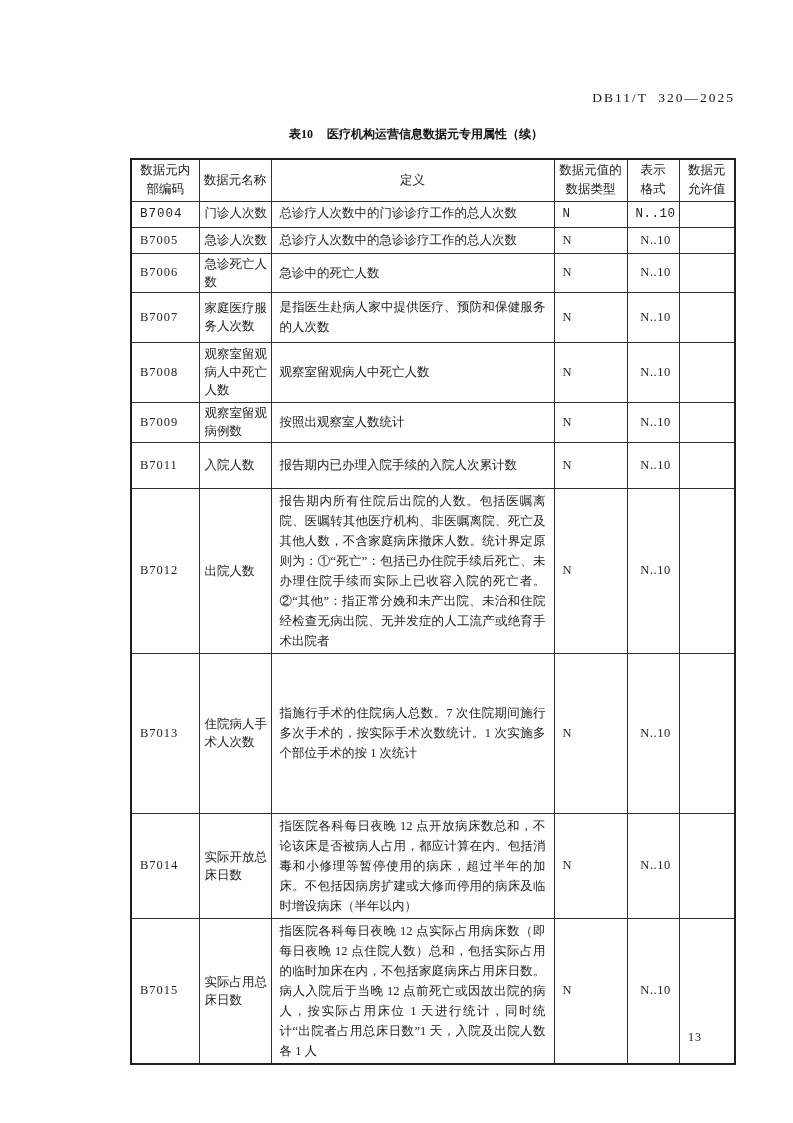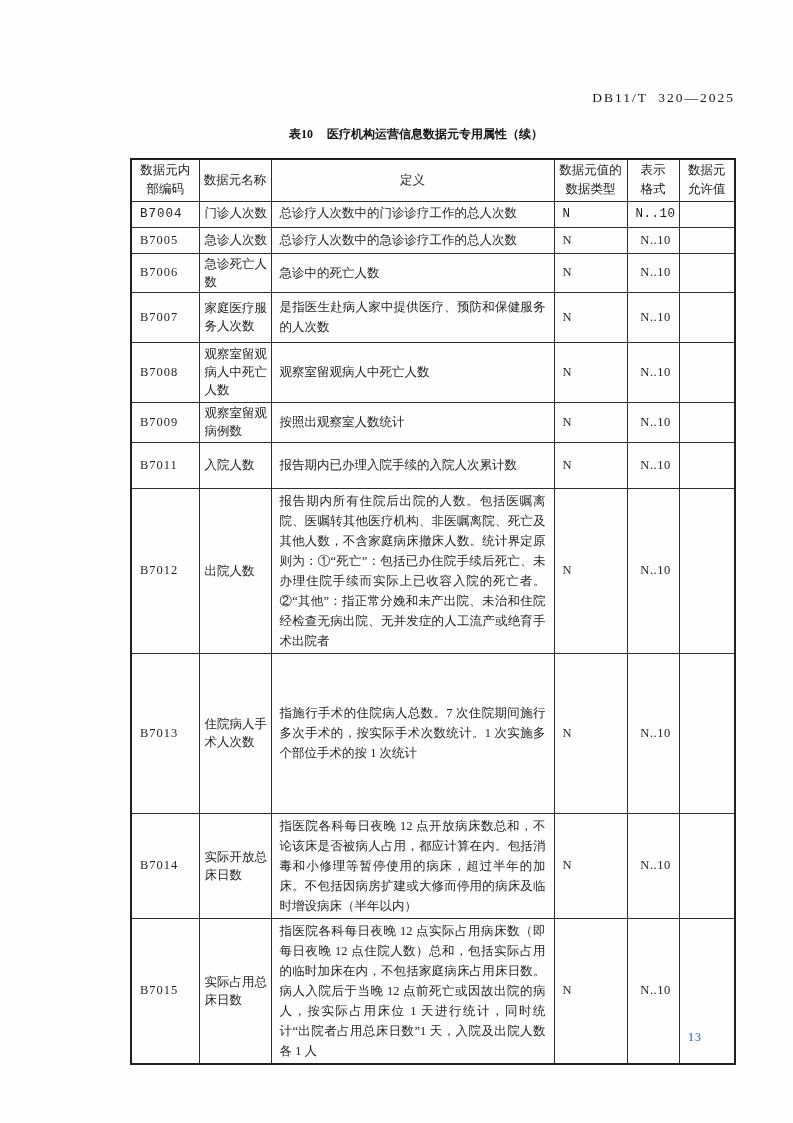--- a/index.html
+++ b/index.html
@@ -75,21 +75,21 @@
   tbody tr:nth-child(9)  { height: 160px; }
   tbody tr:nth-child(10) { height: 66px; }
   tbody tr:nth-child(11) { height: 108px; }
   tbody tr:nth-child(12) { height: 120px; }
 
   .page-number {
     position: absolute;
     top: 1030px; left: 688px;
     font-size: 12px;
     letter-spacing: 1px;
-    color: #1d4ed8;
+    color: #0f172a;
   }
 </style>
 </head>
 <body>
 
 <div class="page">
 
   <div class="doc-number">DB11/T 320—2025</div>
 
   <div class="table-title">

